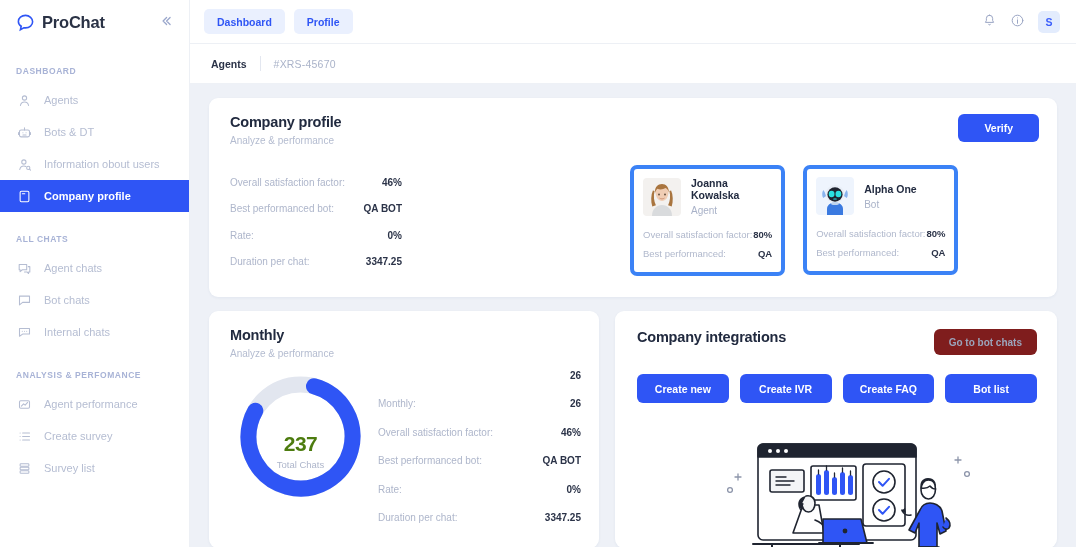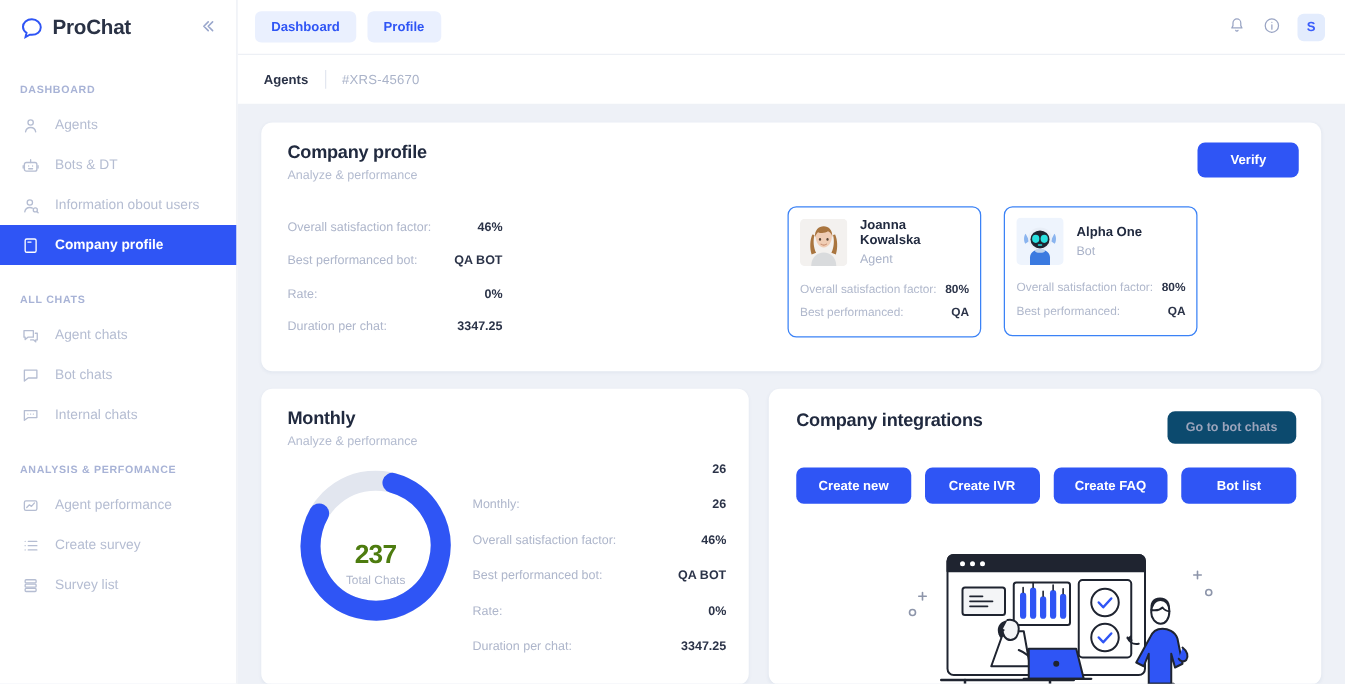--- a/index.html
+++ b/index.html
@@ -89,21 +89,21 @@
   .cp-left { width: 400px; flex: 0 0 400px; }
   .cp-title { font-size: 14.5px; font-weight: bold; color: #212a3f; letter-spacing: -0.2px; }
   .cp-sub { font-size: 10px; color: #b4bcd0; margin-top: 5px; }
   .stat-rows { margin-top: 23px; }
   .stat-row { display: flex; align-items: center; height: 26.5px; width: 172px; }
   .stat-label { font-size: 10px; color: #aeb6cb; flex: 1 1 auto; }
   .stat-value { font-size: 10px; font-weight: bold; color: #2b3348; }
   .cp-right { flex: 1 1 auto; display: flex; gap: 18px; align-items: flex-start;
               padding-top: 51px; }
   .mini-card {
-    flex: 1 1 0; border: 1px solid #3b82f6; border-radius: 7px;
+    flex: 1 1 0; border: 4px solid #3b82f6; border-radius: 7px;
     padding: 8px 9px 9px 9px; background: #fff;
   }
   .mini-head { display: flex; gap: 10px; align-items: center; }
   .mini-avatar { width: 38px; height: 38px; border-radius: 4px; flex: 0 0 38px;
                  overflow: hidden; display:block; }
   .mini-name { font-size: 10.5px; font-weight: bold; color: #222b40; }
   .mini-role { font-size: 10px; color: #a9b2c8; margin-top: 4px; }
   .mini-rows { margin-top: 9px; }
   .mini-row { display: flex; align-items: center; height: 19px; }
   .mini-label { font-size: 9.5px; color: #b0b8cc; flex: 1 1 auto; }
@@ -135,21 +135,21 @@
   .sum-row { display: flex; align-items: center; height: 28.5px; }
   .sum-label { font-size: 10px; color: #aeb6cb; flex: 1 1 auto; }
   .sum-value { font-size: 10px; font-weight: bold; color: #2b3348; }
 
   .integrations-card { flex: 1 1 auto; height: 237px; padding: 18px 20px 0 22px;
                        position: relative; overflow: hidden; }
   .int-head { display: flex; align-items: flex-start; }
   .int-title { font-size: 14.5px; font-weight: bold; color: #212a3f; letter-spacing: -0.2px; }
   .ghost-btn {
     margin-left: auto; height: 26px; padding: 0 15px; border: none;
-    background: #0c4a6e; color: #9ba4bb; border-radius: 6px;
+    background: #7f1d1d; color: #9ba4bb; border-radius: 6px;
     font-size: 10px; font-weight: bold; cursor: pointer; font-family: inherit;
   }
   .int-btns { display: flex; gap: 11px; margin-top: 19px; }
   .pill-btn {
     flex: 1 1 0; height: 29px; border: none; background: #2f55f5; color: #fff;
     border-radius: 6px; font-size: 10.5px; font-weight: bold;
     cursor: pointer; font-family: inherit;
   }
   .illustration { position: absolute; left: 100px; bottom: -6px; width: 270px; height: 124px; }
 </style>

